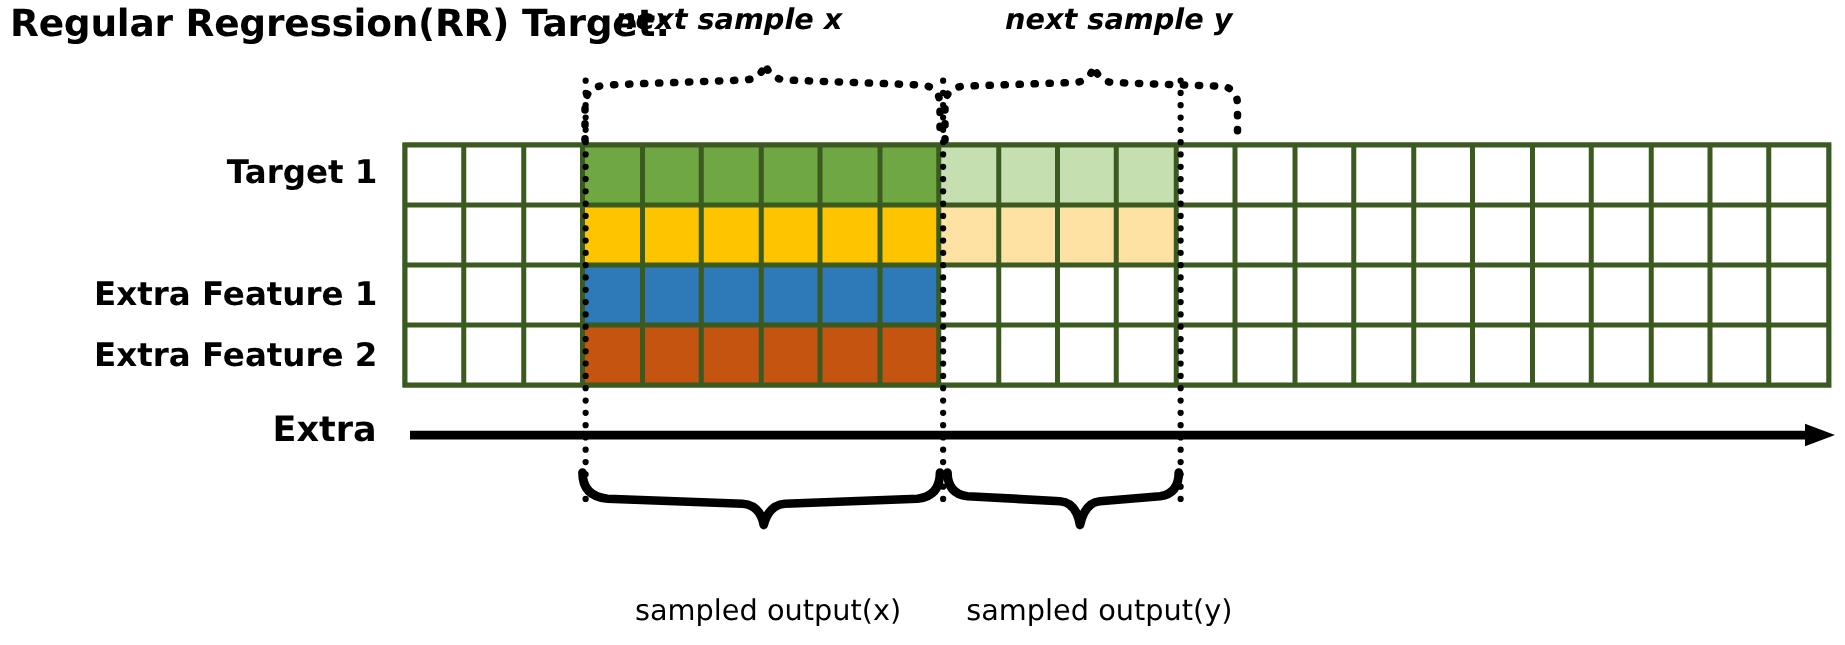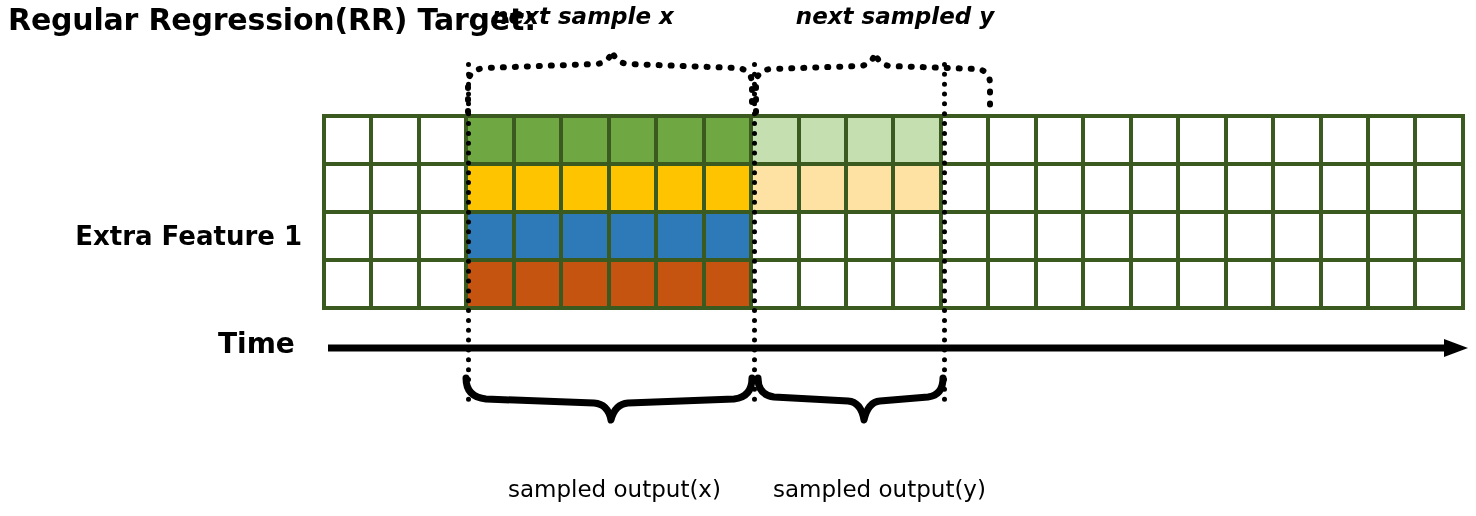--- a/index.html
+++ b/index.html
@@ -122,21 +122,23 @@
     font-weight: 700;
     white-space: nowrap;
   }
 </style>
 </head>
 <body>
 
 <div id="title">Regular Regression(RR) Target:</div>
 
 <div id="row-labels">
+  <div class="row-label" style="top:0px">Target 1</div>
   <div class="row-label" style="top:98px">Extra Feature 1</div>
+  <div class="row-label" style="top:147px">Extra Feature 2</div>
 </div>
 
 <div id="grid">
     <div class="grid-row">
       <div class="cell" style="background: rgb(255, 255, 255);"></div>
       <div class="cell" style="background: rgb(255, 255, 255);"></div>
       <div class="cell" style="background: rgb(255, 255, 255);"></div>
       <div class="cell" style="background: rgb(111, 168, 67);"></div>
       <div class="cell" style="background: rgb(111, 168, 67);"></div>
       <div class="cell" style="background: rgb(111, 168, 67);"></div>
@@ -232,39 +234,39 @@
       <div class="cell" style="background: rgb(255, 255, 255);"></div>
       <div class="cell" style="background: rgb(255, 255, 255);"></div>
       <div class="cell" style="background: rgb(255, 255, 255);"></div>
       <div class="cell" style="background: rgb(255, 255, 255);"></div>
       <div class="cell" style="background: rgb(255, 255, 255);"></div>
       <div class="cell" style="background: rgb(255, 255, 255);"></div>
       <div class="cell" style="background: rgb(255, 255, 255);"></div>
     </div>
   </div>
 
-<div id="time-label">Time</div>
+<div id="time-label">Extra</div>
 <svg id="time-axis" viewBox="0 0 1140 22" preserveAspectRatio="none">
   <line x1="0" y1="11" x2="1122" y2="11" stroke="#000" stroke-width="7"></line>
   <polygon points="1116,2 1140,11 1116,20" fill="#000"></polygon>
 </svg>
 
 <div class="vline" style="left:466px; top:62px;  height:340px;"></div>
 <div class="vline" style="left:752px; top:62px;  height:340px;"></div>
 <div class="vline" style="left:942px; top:62px;  height:340px;"></div>
 
 <svg class="overlay" viewBox="0 0 1476 516">
 
   <path d="M 468,112 L 468,84 Q 468,70 484,68 L 596,64 Q 609,63 612,51 Q 616,63 628,64 L 738,68 Q 752,70 752,84 L 752,112" fill="none" stroke="#000" stroke-width="6" stroke-linecap="round" stroke-dasharray="1 11"></path>
 
   <path d="M 756,112 L 756,84 Q 756,71 770,69 L 860,66 Q 872,65 875,53 Q 879,65 890,66 L 978,69 Q 990,71 990,84 L 990,112" fill="none" stroke="#000" stroke-width="6" stroke-linecap="round" stroke-dasharray="1 11"></path>
 </svg>
 
 <div class="top-caption" style="left:583px; top:3px; transform:translateX(-50%);">next sample x</div>
-<div class="top-caption" style="left:895px; top:3px; transform:translateX(-50%);">next sampled y</div>
+<div class="top-caption" style="left:895px; top:3px; transform:translateX(-50%);">next sample y</div>
 
 <svg class="overlay" viewBox="0 0 1476 516">
 
   <path d="M 466,378 Q 466,397 486,399 L 594,403 Q 608,404 611,420 Q 615,404 628,403 L 734,399 Q 752,397 752,378" fill="none" stroke="#000" stroke-width="7" stroke-linecap="round" stroke-linejoin="round"></path>
 
   <path d="M 758,378 Q 758,395 774,397 L 848,401 Q 861,402 864,420 Q 868,402 880,401 L 928,397 Q 943,395 943,378" fill="none" stroke="#000" stroke-width="7" stroke-linecap="round" stroke-linejoin="round"></path>
 </svg>
 
 <div class="brace-caption" style="left:508px; top:424px;">
   <div>sampled output(x)</div>

